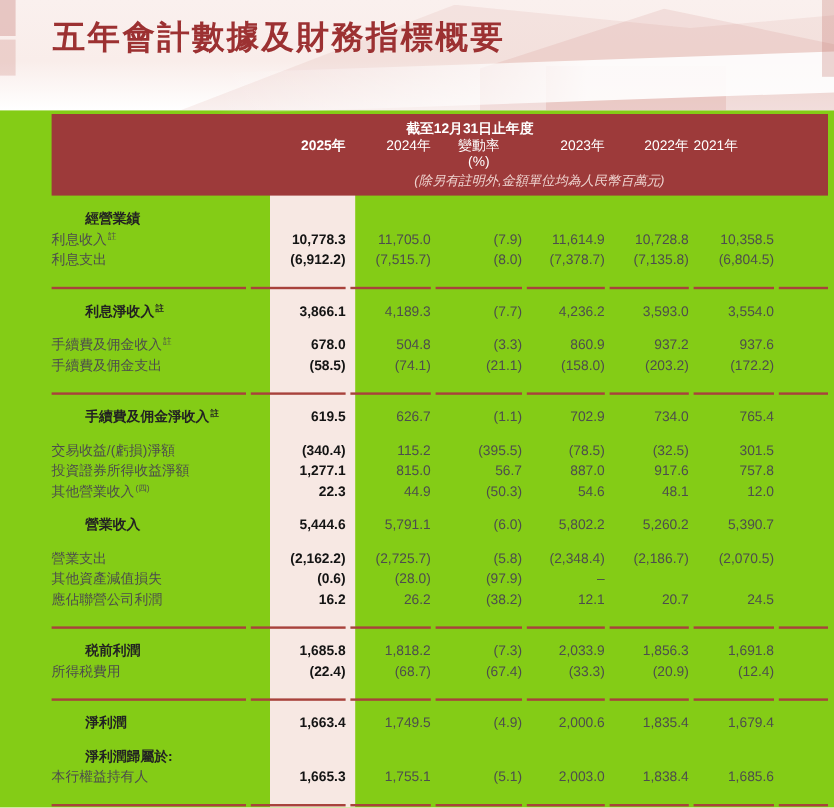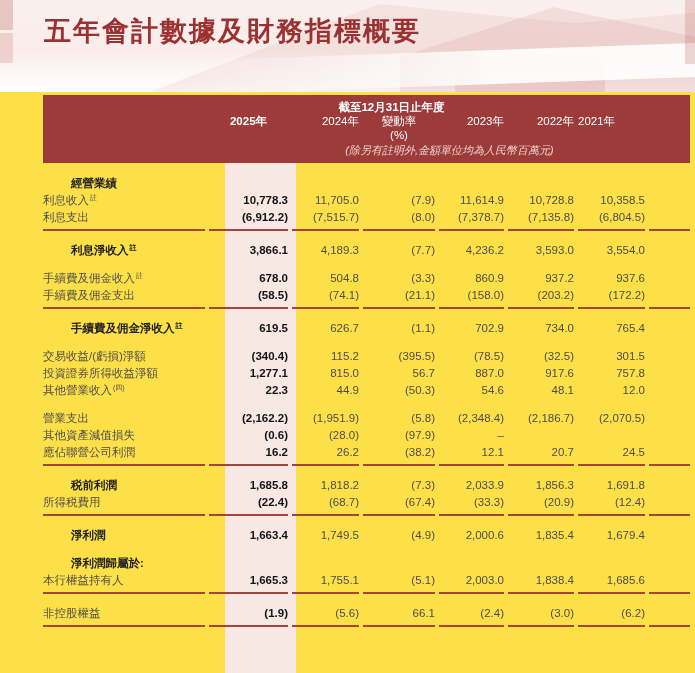--- a/index.html
+++ b/index.html
@@ -1,19 +1,19 @@
 <!DOCTYPE html>
 <html><head>
 <meta charset="utf-8">
 <style>
   * { margin:0; padding:0; box-sizing:border-box; }
   html,body { background:#ffffff; }
   .page {
     position:relative; width:695px; height:673px; overflow:hidden;
-    background:#fde047;
+    background:#84cc16;
     font-family:"Liberation Sans", sans-serif;
     --accent:#9d3a3a; --highlight:#f7e8e3; --rule:#a8423c; --title:#9c3132;
     --cols:162px 79px 67px 72px 65px 66px 67px 41px;
   }
   
   .banner { position:absolute; top:0; left:0; width:695px; height:92px;
     background:linear-gradient(180deg,#faf0ee 0%,#f9edea 55%,#ffffff 100%); }
   .banner .sh { position:absolute; }
   .sh-left1 { left:0; top:0; width:13px; height:30px; background:rgba(190,103,97,.30); }
   .sh-left2 { left:0; top:33px; width:13px; height:30px; background:rgba(190,103,97,.22); }
@@ -28,33 +28,33 @@
   .page-title { position:absolute; left:44px; top:13px; font-size:27px; font-weight:bold;
     color:var(--title); letter-spacing:2px; white-space:nowrap; }
   
   .table-wrap { position:absolute; left:43px; top:95px; width:647px; height:481px; }
   .hl-col { position:absolute; left:182px; top:66px; width:71px; height:512px;
     background:var(--highlight); z-index:0; }
   .thead { position:relative; z-index:1; background:var(--accent); color:#ffffff;
     display:grid; grid-template-columns:var(--cols); column-gap:4px;
     grid-template-rows:14px 15px 12px 16px; padding:5px 0 6px; font-size:11.5px; }
   .th-period { grid-row:1; grid-column:2/7; text-align:center; font-weight:bold; }
-  .th-y2025 { grid-row:2; grid-column:2; text-align:center; font-weight:bold; }
+  .th-y2025 { grid-row:2; grid-column:2; text-align:right; font-weight:bold; }
   .th-y2024 { grid-row:2; grid-column:3; text-align:right; }
   .th-chg   { grid-row:2; grid-column:4; text-align:center; }
   .th-y2023 { grid-row:2; grid-column:5; text-align:right; }
   .th-y2022 { grid-row:2; grid-column:6; text-align:right; }
   .th-y2021 { grid-row:2; grid-column:7; text-align:left; }
   .th-pct   { grid-row:3; grid-column:4; text-align:center; }
   .th-note  { grid-row:4; grid-column:2/9; text-align:center; font-style:italic;
     color:#eed3cf; font-size:11px; padding-top:2px; white-space:nowrap; }
   .tbody { position:relative; z-index:1; padding-top:12px; font-size:11.5px; color:#4d4d4d; }
   .row { display:grid; grid-template-columns:var(--cols); column-gap:4px; line-height:17px; }
   .row.spacer { margin-top:11px; }
-  .row.lined > .cell { border-bottom:2px solid var(--rule); padding-bottom:3px; }
+  .row.lined > .cell { border-bottom:2px solid var(--rule); padding-bottom:13px; }
   .cell-label { text-align:left; white-space:nowrap; }
   .cell-num { text-align:right; white-space:nowrap; }
   .cell-num.c2025 { font-weight:bold; color:#141414; }
   .row.bold .cell-label, .row.section .cell-label { font-weight:bold; color:#222222;padding-left:28px; }
   sup.note { font-size:7px; vertical-align:4px; margin-left:1px; line-height:0; }
 </style>
 </head>
 <body>
 
 <div class="page" style="--accent: #9d3a3a; --highlight: #f7e8e3; --rule: #a8423c; --title: #9c3132;">
@@ -178,24 +178,34 @@
         <div class="row">
           <div class="cell cell-label">其他營業收入<sup class="note">(四)</sup></div>
           <div class="cell cell-num c2025">22.3</div>
           <div class="cell cell-num c2024">44.9</div>
           <div class="cell cell-num cchg">(50.3)</div>
           <div class="cell cell-num c2023">54.6</div>
           <div class="cell cell-num c2022">48.1</div>
           <div class="cell cell-num c2021">12.0</div>
           <div class="cell cell-pad"></div>
         </div>
+        <div class="row spacer bold">
+          <div class="cell cell-label">營業收入</div>
+          <div class="cell cell-num c2025">5,444.6</div>
+          <div class="cell cell-num c2024">5,791.1</div>
+          <div class="cell cell-num cchg">(6.0)</div>
+          <div class="cell cell-num c2023">5,802.2</div>
+          <div class="cell cell-num c2022">5,260.2</div>
+          <div class="cell cell-num c2021">5,390.7</div>
+          <div class="cell cell-pad"></div>
+        </div>
         <div class="row spacer">
           <div class="cell cell-label">營業支出</div>
           <div class="cell cell-num c2025">(2,162.2)</div>
-          <div class="cell cell-num c2024">(1,951.9)</div>
+          <div class="cell cell-num c2024">(2,725.7)</div>
           <div class="cell cell-num cchg">(5.8)</div>
           <div class="cell cell-num c2023">(2,348.4)</div>
           <div class="cell cell-num c2022">(2,186.7)</div>
           <div class="cell cell-num c2021">(2,070.5)</div>
           <div class="cell cell-pad"></div>
         </div>
         <div class="row">
           <div class="cell cell-label">其他資產減值損失</div>
           <div class="cell cell-num c2025">(0.6)</div>
           <div class="cell cell-num c2024">(28.0)</div>

